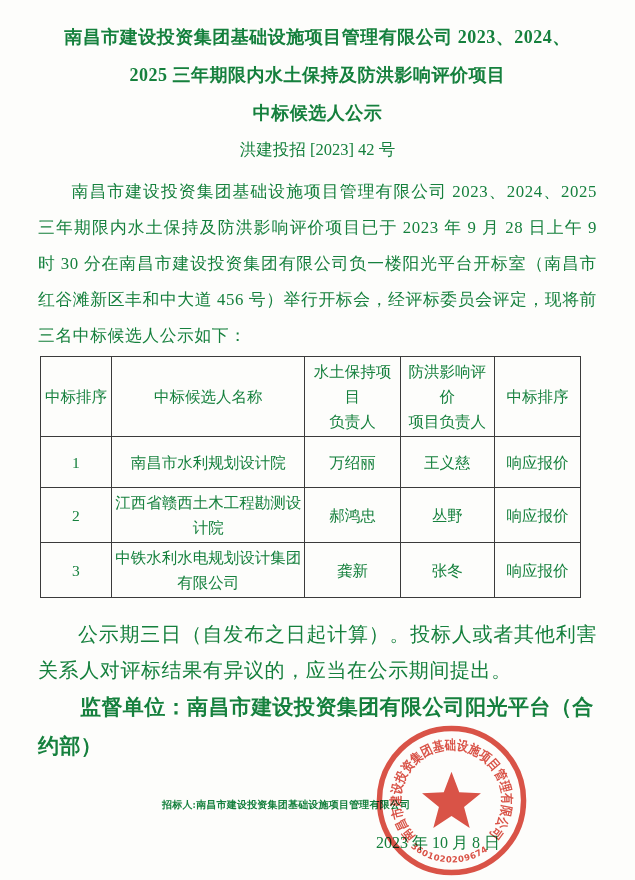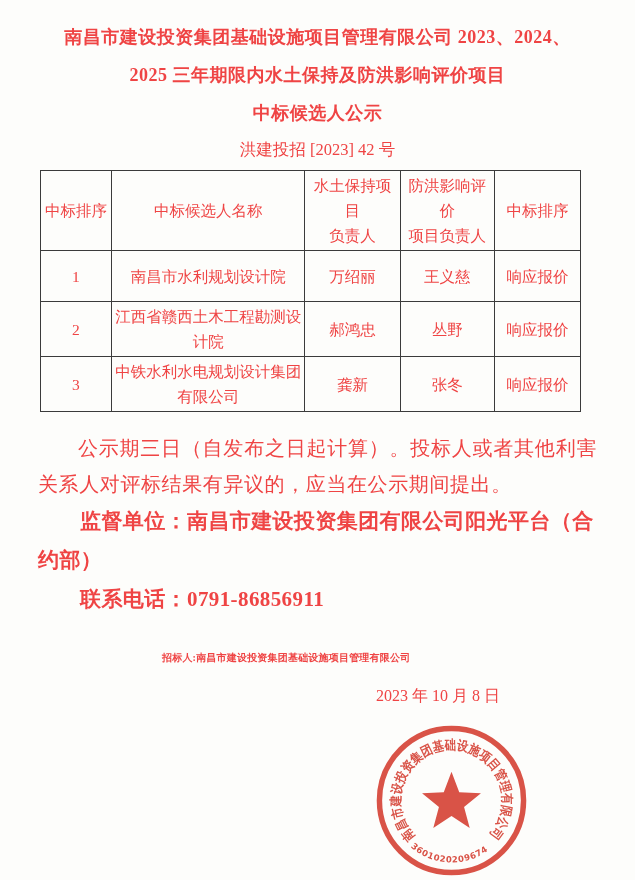--- a/index.html
+++ b/index.html
@@ -3,21 +3,21 @@
 <meta charset="utf-8">
 <style>
   html,body { margin:0; padding:0; background:#ffffff; }
   .page {
     position:relative;
     width:635px; height:880px;
     box-sizing:border-box;
     padding:18px 38px 0 38px;
     background:#fdfdfb;
     font-family:"Liberation Serif","DejaVu Serif",serif;
-    color:#ef4444;
+    color:#15803d;
     overflow:hidden;
   }
   .title { margin:0; text-align:center; font-weight:bold; font-size:18px; letter-spacing:0.5px; }
   .title .tline { display:block; line-height:38px; }
   .doc-number { text-align:center; font-size:16.5px; font-weight:normal; line-height:36px; }
   .body-para {
     margin:6px 0 0 0;
     font-size:16.8px; line-height:36px;
     text-align:justify; text-align-last:left;
     text-indent:2em; letter-spacing:0.6px;
@@ -73,20 +73,21 @@
 <div class="page">
 
   <h1 class="title">
     <span class="tline">南昌市建设投资集团基础设施项目管理有限公司 2023、2024、</span>
     <span class="tline">2025 三年期限内水土保持及防洪影响评价项目</span>
     <span class="tline">中标候选人公示</span>
   </h1>
 
   <div class="doc-number">洪建投招 [2023] 42 号</div>
 
+  <p class="body-para">南昌市建设投资集团基础设施项目管理有限公司 2023、2024、2025 三年期限内水土保持及防洪影响评价项目已于 2023 年 9 月 28 日上午 9 时 30 分在南昌市建设投资集团有限公司负一楼阳光平台开标室（南昌市红谷滩新区丰和中大道 456 号）举行开标会，经评标委员会评定，现将前三名中标候选人公示如下：</p>
 
   <table class="bid-table">
     <colgroup>
       <col class="col-rank">
         <col class="col-name">
         <col class="col-soil">
         <col class="col-flood">
         <col class="col-price">
     </colgroup>
     <thead>
@@ -120,21 +121,20 @@
         <td>中铁水利水电规划设计集团有限公司</td>
         <td>龚新</td>
         <td>张冬</td>
         <td>响应报价</td>
       </tr>
     </tbody>
   </table>
 
   <p class="footer-notice">公示期三日（自发布之日起计算）。投标人或者其他利害关系人对评标结果有异议的，应当在公示期间提出。</p>
   <p class="supervisor-line">监督单位：南昌市建设投资集团有限公司阳光平台（合约部）</p>
-  <p class="phone-line">联系电话：0791-86856911</p>
   <p class="bidder-line">招标人:南昌市建设投资集团基础设施项目管理有限公司</p>
   <p class="date-line">2023 年 10 月 8 日</p>
 
   <div class="stamp">
     <svg viewBox="0 0 200 200" width="155" height="155">
       <defs>
         <path id="sealTopArc" d="M 53.3 146.7 A 66 66 0 1 1 146.7 146.7" fill="none"></path>
         <path id="sealBottomArc" d="M 30.7 140 A 80 80 0 0 0 169.3 140" fill="none"></path>
       </defs>
       <circle cx="100" cy="100" r="93" fill="none" stroke="#d63b2e" stroke-width="7"></circle>

